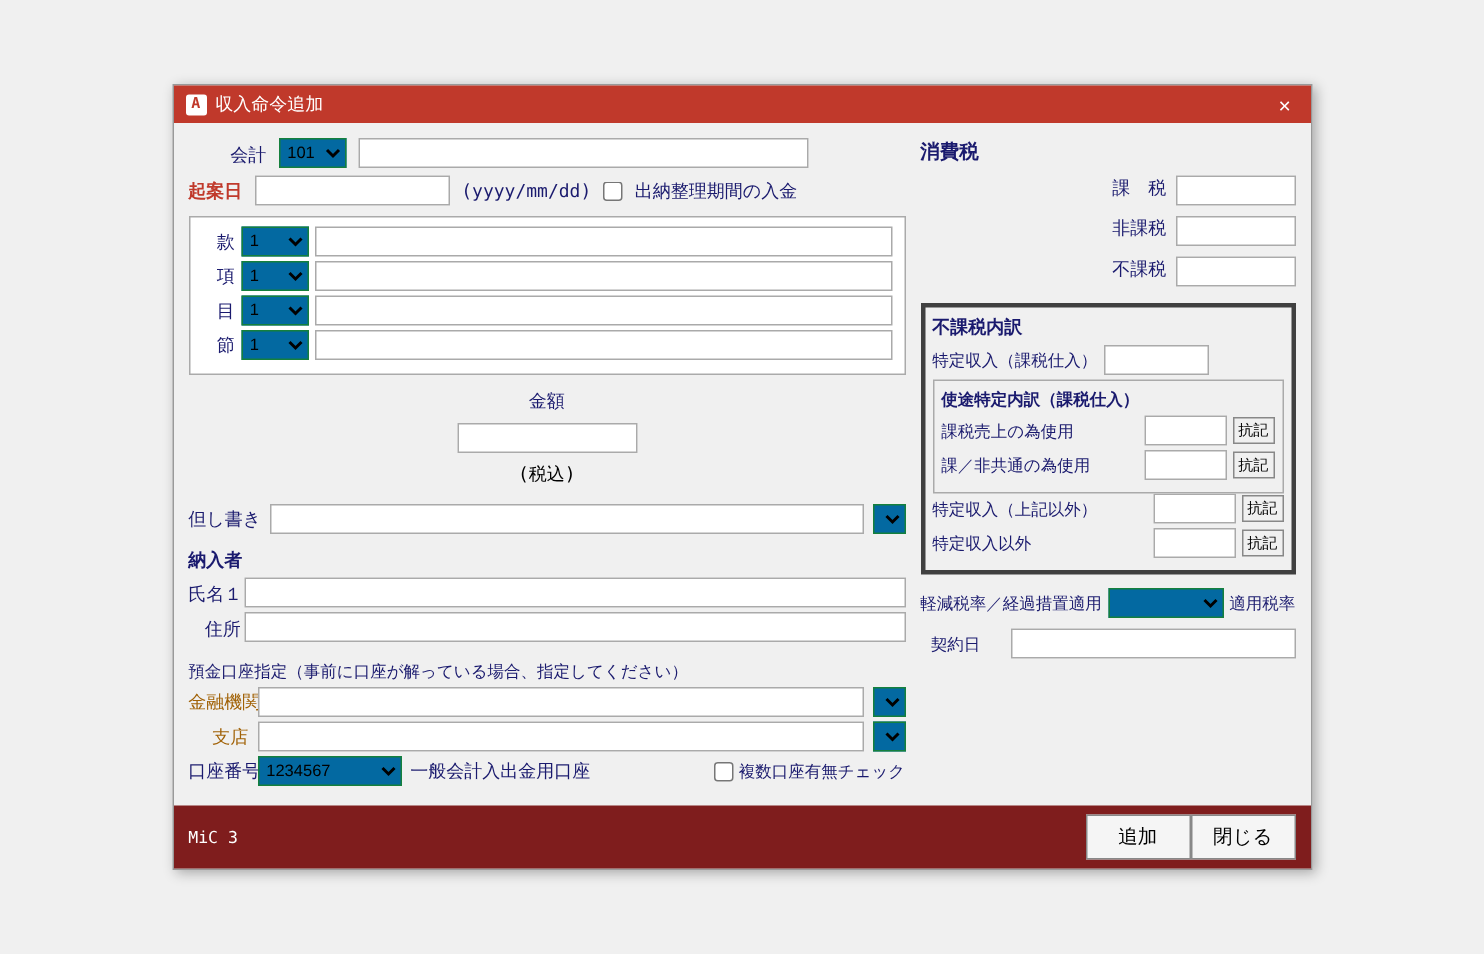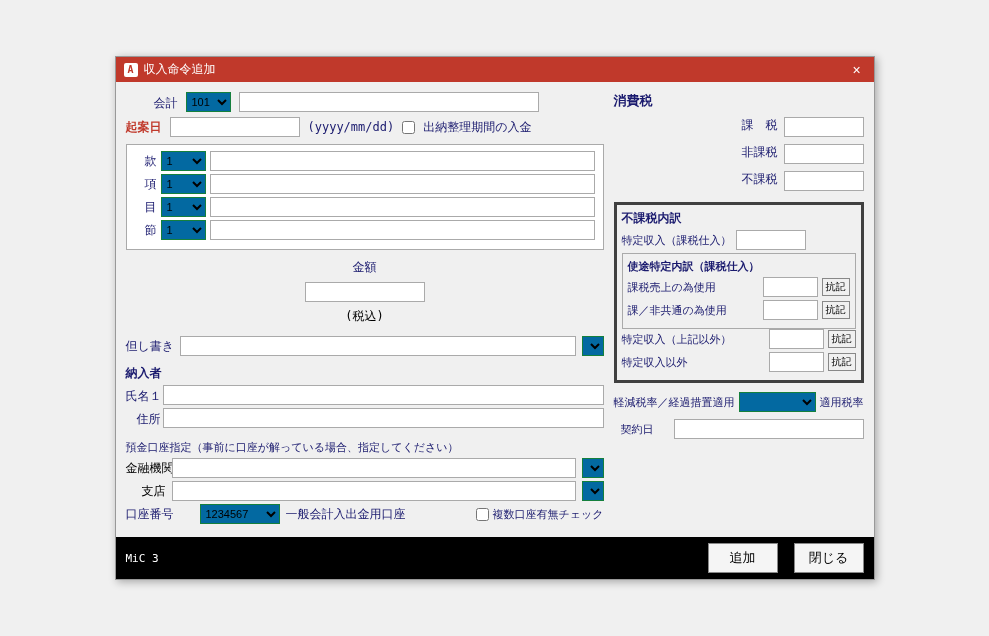--- a/index.html
+++ b/index.html
@@ -189,21 +189,21 @@
     }
     .yocho-row {
       display: flex;
       align-items: center;
       gap: 6px;
       margin-bottom: 3px;
     }
     .yocho-label {
       width: 40px;
       text-align: right;
-      color: #000000;
+      color: #a16207;
     }
     .koza-row {
       display: flex;
       align-items: center;
       gap: 6px;
       margin-bottom: 3px;
     }
     .koza-label {
       width: 40px;
       text-align: right;
@@ -328,26 +328,26 @@
       color: #1a1a6e;
       font-size: 11px;
       width: 40px;
       text-align: right;
     }
     .keiyaku-input {
       flex: 1;
     }
     
     .footer {
-      background: #000000;
+      background: #7f1d1d;
       display: flex;
       justify-content: flex-end;
       align-items: center;
       padding: 6px 10px;
-      gap: 16px;
+      gap: 0;
     }
     .footer-btn {
       width: 70px;
       height: 30px;
       font-family: inherit;
       font-size: 13px;
       cursor: pointer;
       border: 1px solid #888;
     }
     .btn-add {
@@ -466,21 +466,21 @@
             <input type="text" style="flex: 1 1 0%;">
             <select style="width:22px;"><option>▼</option></select>
           </div>
           <div class="yocho-row">
             <span class="yocho-label label">支店</span>
             <input type="text" style="flex: 1 1 0%;">
             <select style="width:22px;"><option>▼</option></select>
           </div>
           <div class="koza-row">
             <span class="koza-label label">口座番号</span>
-            <select style="width:80px;margin-left:28px;">
+            <select style="width:96px;">
               <option>1234567</option>
             </select>
             <span class="label">一般会計入出金用口座</span>
             <div style="margin-left:auto;display:flex;align-items:center;gap:3px;">
               <input type="checkbox" style="">
               <span class="label" style="font-size:11px;">複数口座有無チェック</span>
             </div>
           </div>
         </div>
 

